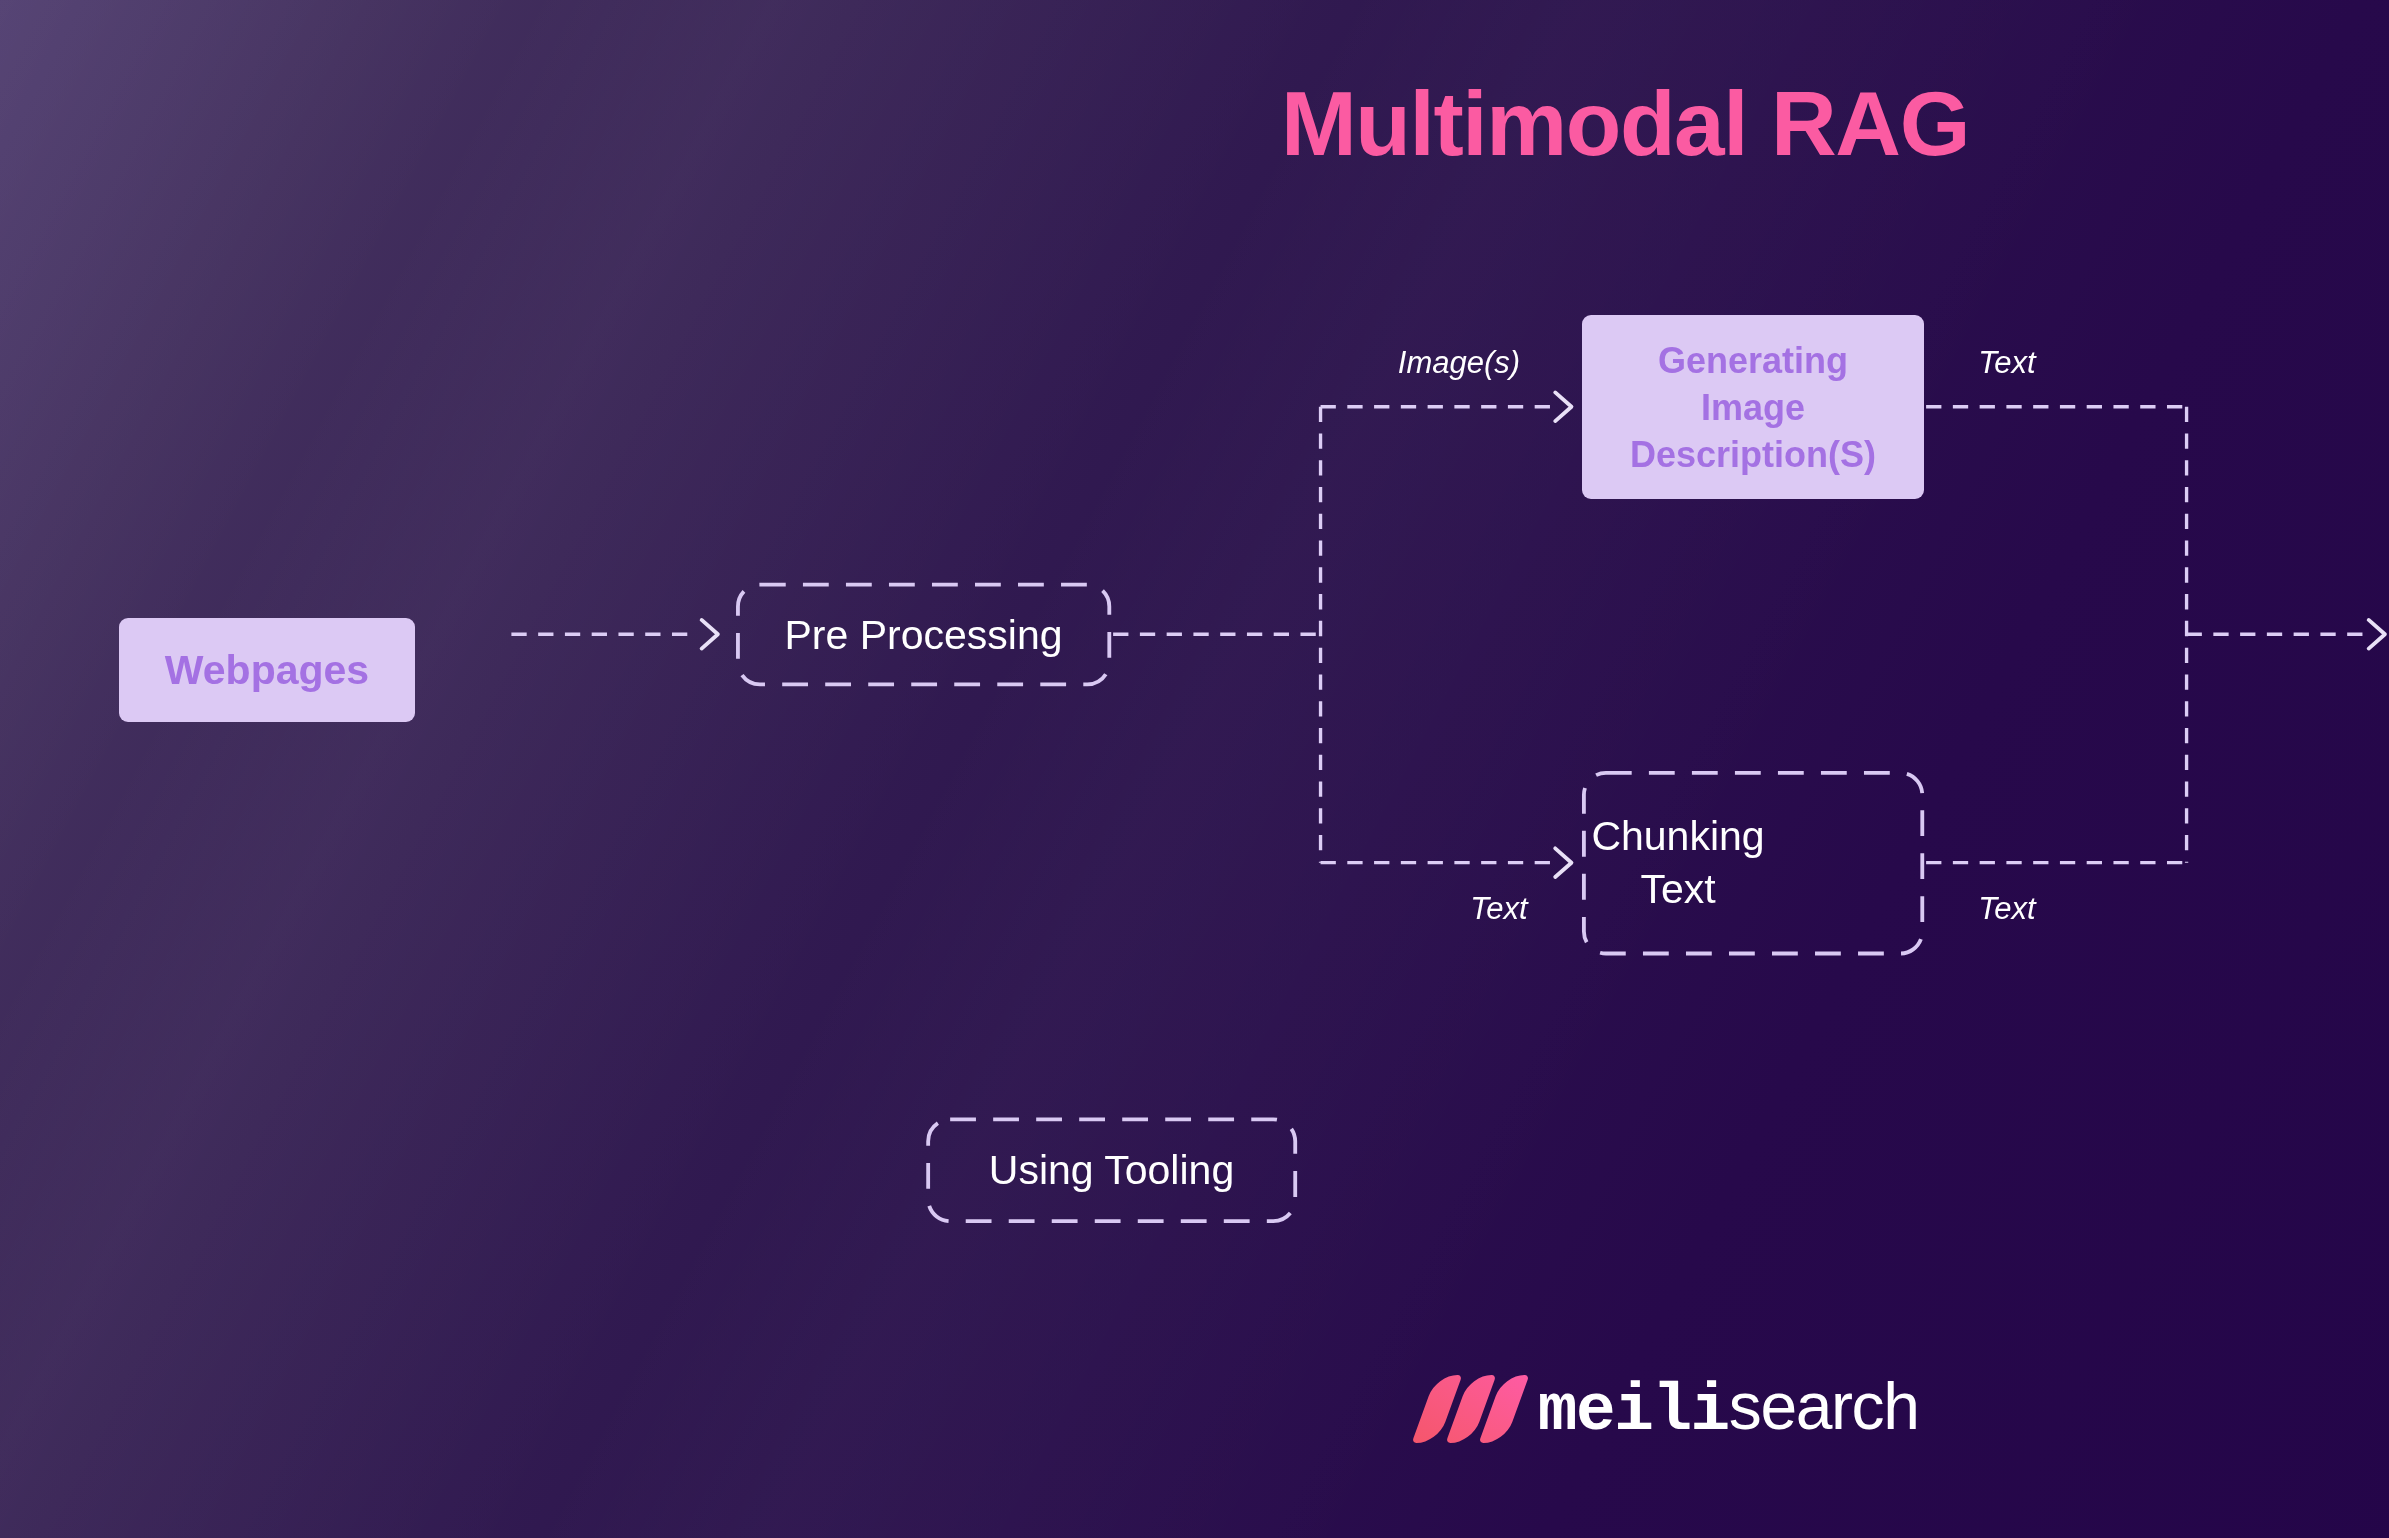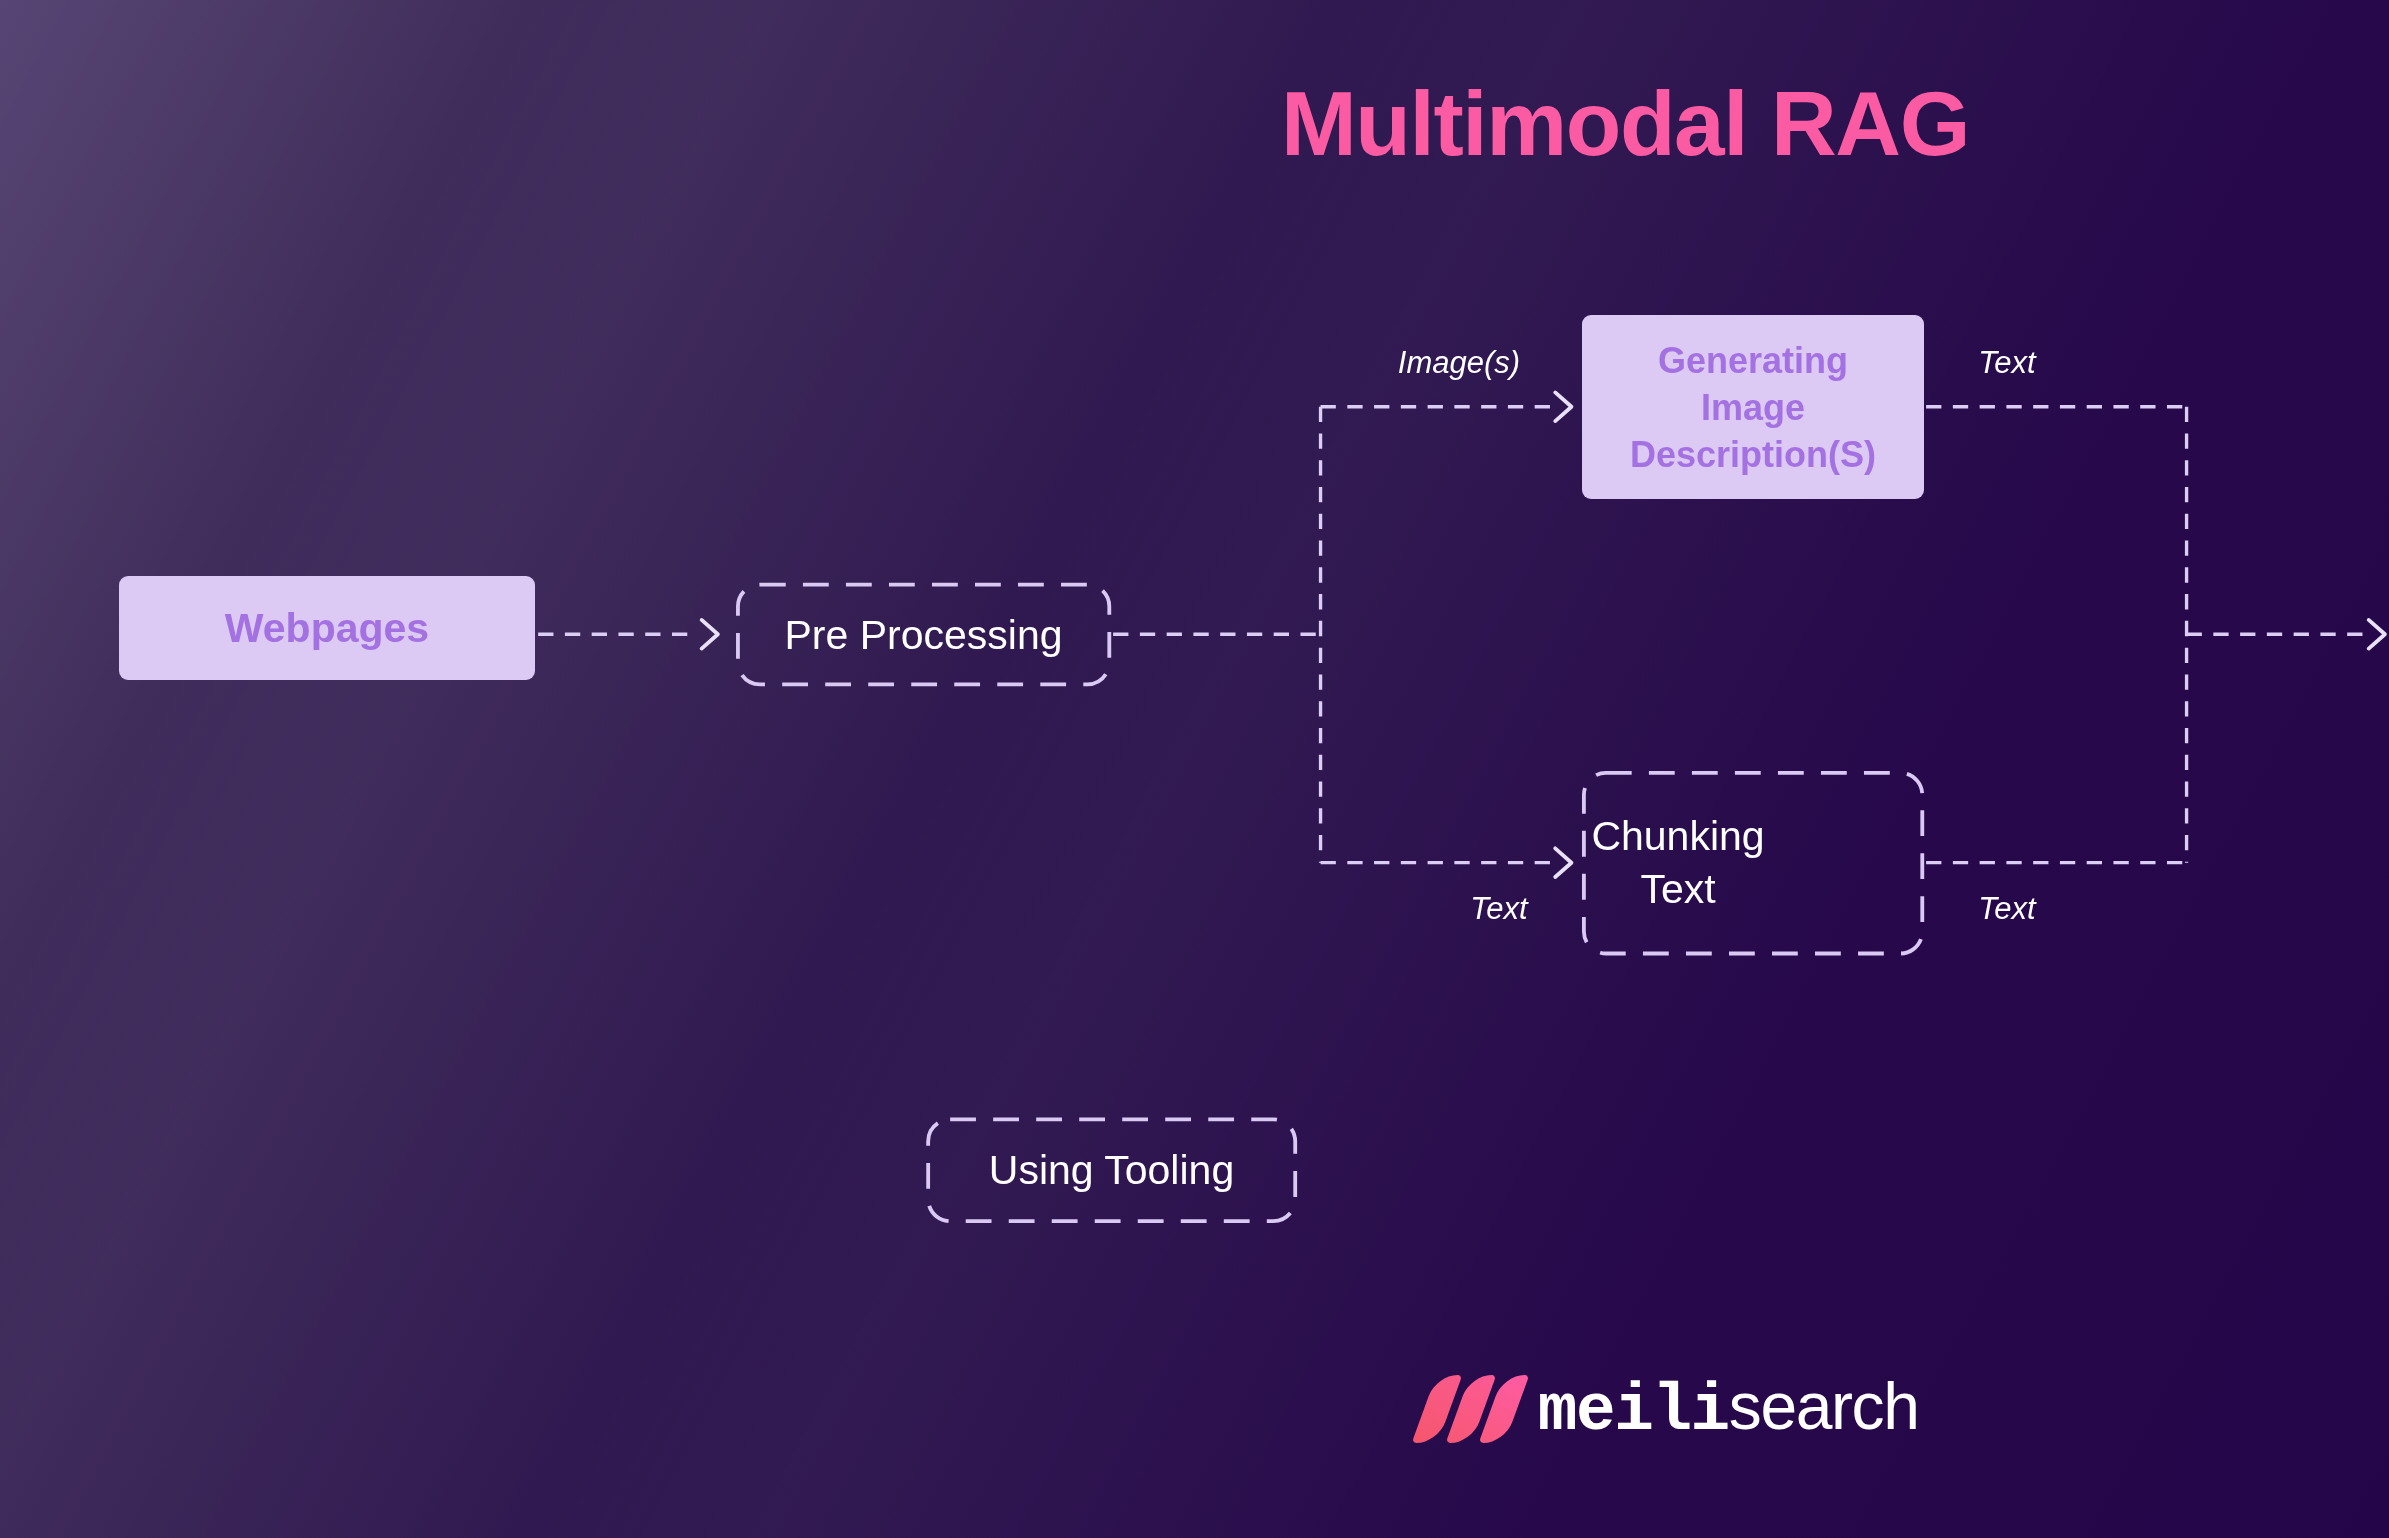--- a/index.html
+++ b/index.html
@@ -91,21 +91,21 @@
     <path class="dash-line" d="M4575 851 V1805"></path>
 
     <path class="dash-line" d="M4575 1327 H4946"></path>
     <path class="chev" d="M4956 1297 L4990 1327 L4956 1357"></path>
 
     <path class="dash-line" d="M5720 1327 H6089"></path>
     <path class="dash-line" d="M6089 1327 V2030"></path>
     <path class="chev" d="M6057 2040 L6089 2074 L6121 2040"></path>
   </svg>
 
-  <div class="node filled" style="left:119px; top:576px; width:416px; height:104px;">
+  <div class="node filled" style="left:119px; top:618px; width:296px; height:104px;">
     <span>Webpages</span>
   </div>
 
   <div class="node outlined" style="left:736px; top:583px; width:375px; height:104px;">
     <span>Pre Processing</span>
   </div>
 
   <div class="node filled small-text" style="left:1582px; top:315px; width:342px; height:184px;">
     <span>Generating
 Image

